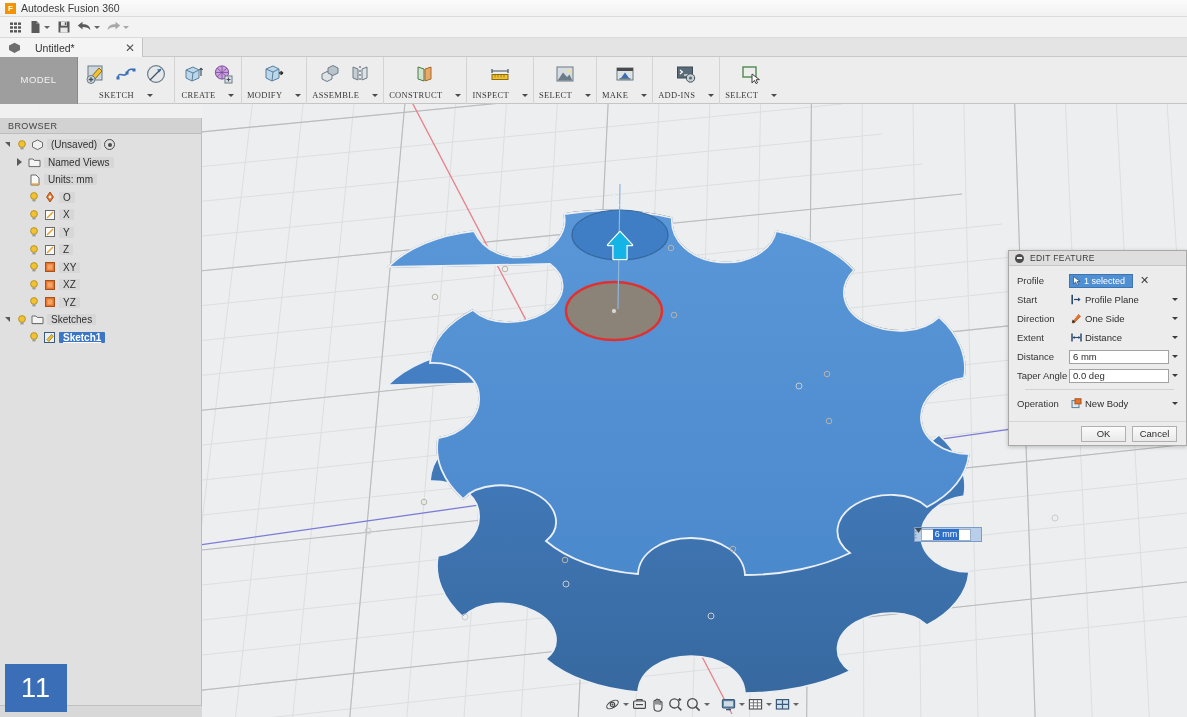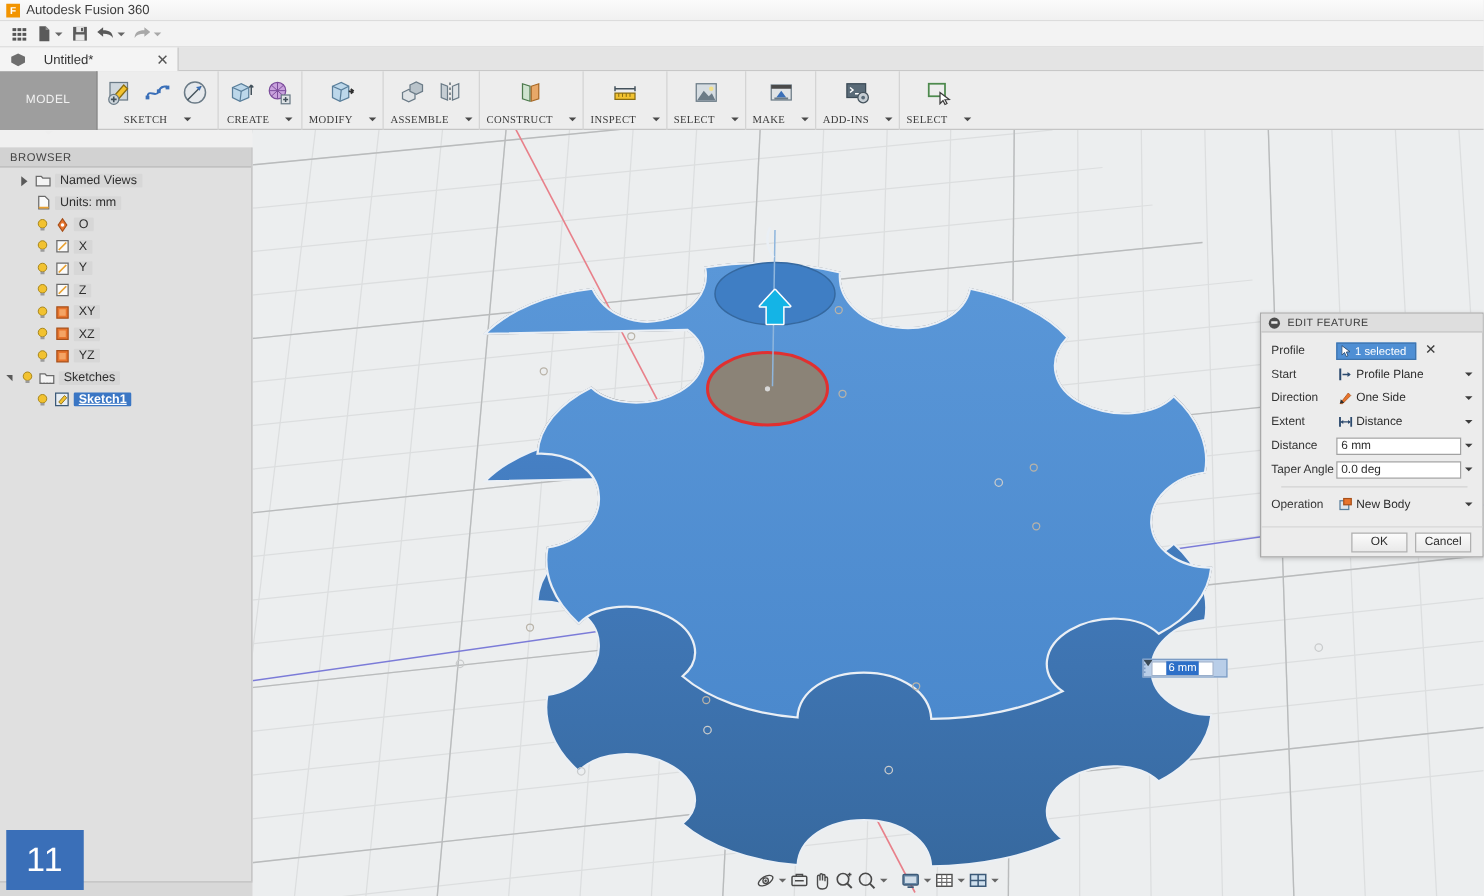--- a/index.html
+++ b/index.html
@@ -659,20 +659,40 @@
             <path d="M0 0 H7 L3.5 5 Z" fill="#3c4b57"></path>
           </svg>
       </span>
     </div>
   </div>
 
   <div class="browser">
     <div class="browser-hdr">BROWSER</div>
     <div class="tree">
 
+      <div class="tr" style="padding-left:2px">
+        <span class="tw">
+            <span class="tri-open"></span>
+          </span>
+        <span class="bulb">
+          <svg width="12" height="12" viewBox="0 0 12 12">
+              <circle cx="6" cy="5" r="3.4" fill="#f2c230" stroke="#a8861a" stroke-width=".8"></circle>
+              <rect x="4.4" y="8.4" width="3.2" height="2" fill="#9a9a9a"></rect>
+            </svg>
+        </span>
+        <span class="node-ico">
+          <svg width="13" height="12" viewBox="0 0 13 12">
+              <path d="M1.5 3.5 L6.5 1 L11.5 3.5 L11.5 8 L6.5 10.6 L1.5 8 z" fill="#f0f0f0" stroke="#6b6b6b"></path>
+            </svg>
+        </span>
+        <span class="node-lbl chip">(Unsaved)</span>
+        <span class="rootdot">
+            <i></i>
+          </span>
+      </div>
 
       <div class="tr" style="padding-left:14px">
         <span class="tw">
             <span class="tri-closed"></span>
           </span>
         <span class="node-ico">
           <svg width="13" height="11" viewBox="0 0 13 11">
               <path d="M1 2 h4 l1.2 1.4 h5.8 v6.2 h-11 z" fill="#f4f4f4" stroke="#6b6b6b"></path>
             </svg>
         </span>

